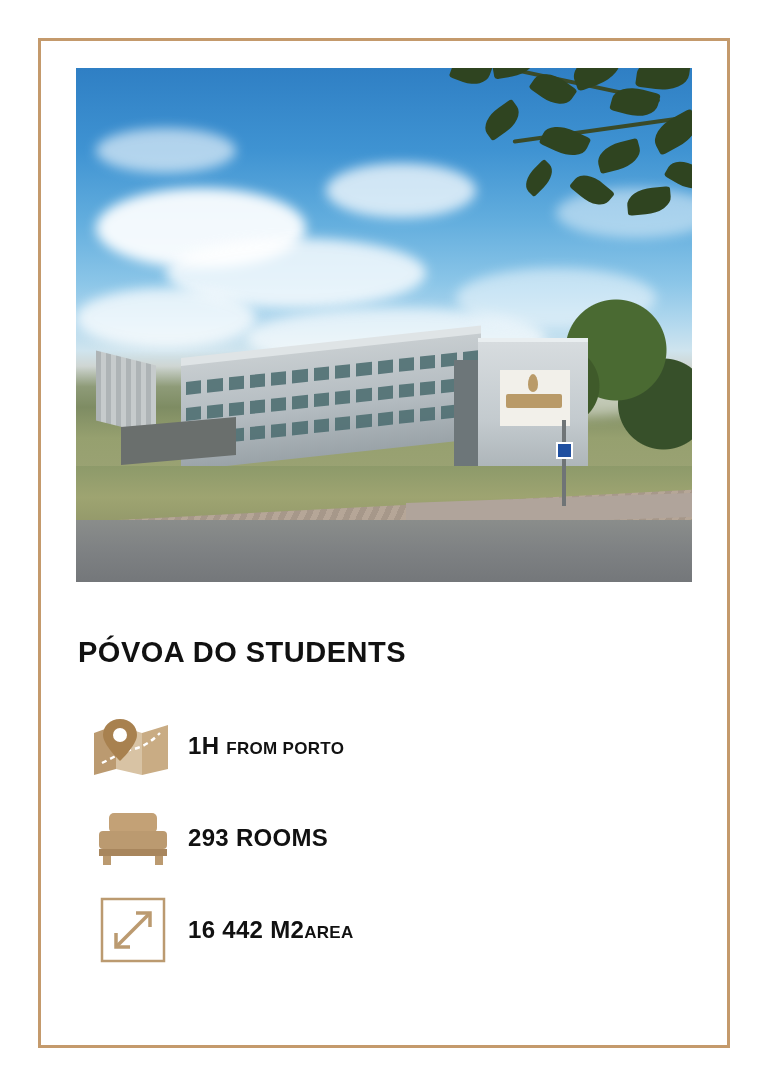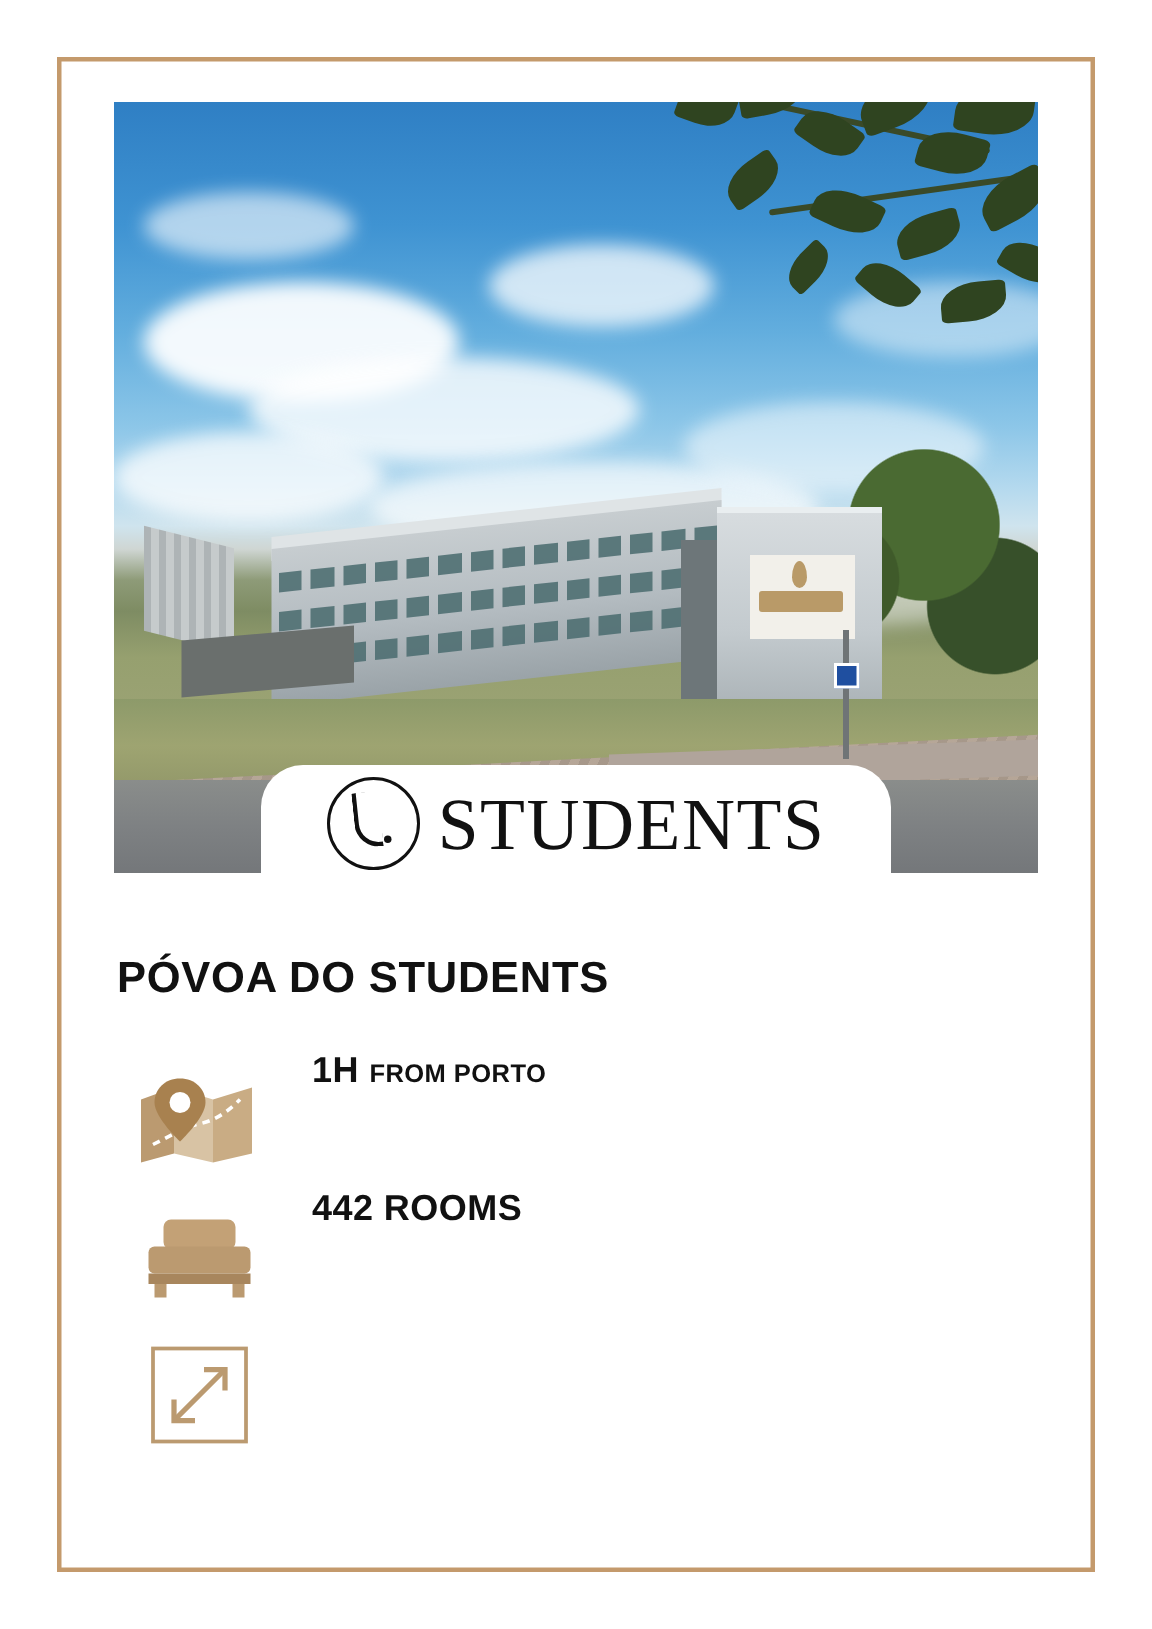--- a/index.html
+++ b/index.html
@@ -357,22 +357,22 @@
 
   
   .facts {
     position: absolute;
     left: 78px;
     top: 700px;
     width: 600px;
   }
   .fact {
     display: flex;
+    align-items: center;
     height: 92px;
-    gap: 20px;
   }
   .fact-icon {
     width: 110px;
     flex: 0 0 110px;
     display: flex;
     align-items: center;
     justify-content: center;
   }
   .fact-text {
     font-size: 24px;
@@ -494,24 +494,20 @@
 
       <div class="grass"></div>
       <div class="sidewalk"></div>
       <div class="curb"></div>
       <div class="road"></div>
       <div class="pole"></div>
       <div class="pole-sign"></div>
     </div>
   </div>
 
-  <div class="logo-panel">
-    <span class="logo-mark"></span>
-    <span class="logo-word">STUDENTS</span>
-  </div>
 
   <div class="title">PÓVOA DO STUDENTS</div>
 
   <div class="facts">
 
     <div class="fact">
       <div class="fact-icon">
         <svg width="86" height="62" viewBox="0 0 86 62" aria-hidden="true">
           <path d="M4 18 L26 10 L26 54 L4 60 Z" fill="#bb9a70"></path>
           <path d="M26 10 L52 18 L52 60 L26 54 Z" fill="#d8c3a4"></path>
@@ -531,29 +527,32 @@
       <div class="fact-icon">
         <svg width="84" height="62" viewBox="0 0 84 62" aria-hidden="true">
           <rect x="18" y="6" width="48" height="20" rx="5" fill="#c3a176"></rect>
           <rect x="8" y="24" width="68" height="18" rx="4" fill="#bb9a70"></rect>
           <rect x="8" y="42" width="68" height="7" fill="#a8865d"></rect>
           <rect x="12" y="49" width="8" height="9" fill="#bb9a70"></rect>
           <rect x="64" y="49" width="8" height="9" fill="#bb9a70"></rect>
         </svg>
       </div>
       <div class="fact-text">
-        <span>442 ROOMS</span>
+        <span>293 ROOMS</span>
       </div>
     </div>
 
     <div class="fact">
       <div class="fact-icon">
         <svg width="66" height="66" viewBox="0 0 66 66" aria-hidden="true">
           <rect x="2" y="2" width="62" height="62" fill="none" stroke="#bb9a70" stroke-width="2.5"></rect>
           <line x1="16" y1="50" x2="50" y2="16" stroke="#bb9a70" stroke-width="3.5"></line>
           <polyline points="50,30 50,16 36,16" fill="none" stroke="#bb9a70" stroke-width="3.5"></polyline>
           <polyline points="16,36 16,50 30,50" fill="none" stroke="#bb9a70" stroke-width="3.5"></polyline>
         </svg>
       </div>
+      <div class="fact-text">
+        <span>16 442 M2</span><span class="sub-tight">AREA</span>
+      </div>
     </div>
 
   </div>
 </div>
 
 </body></html>

